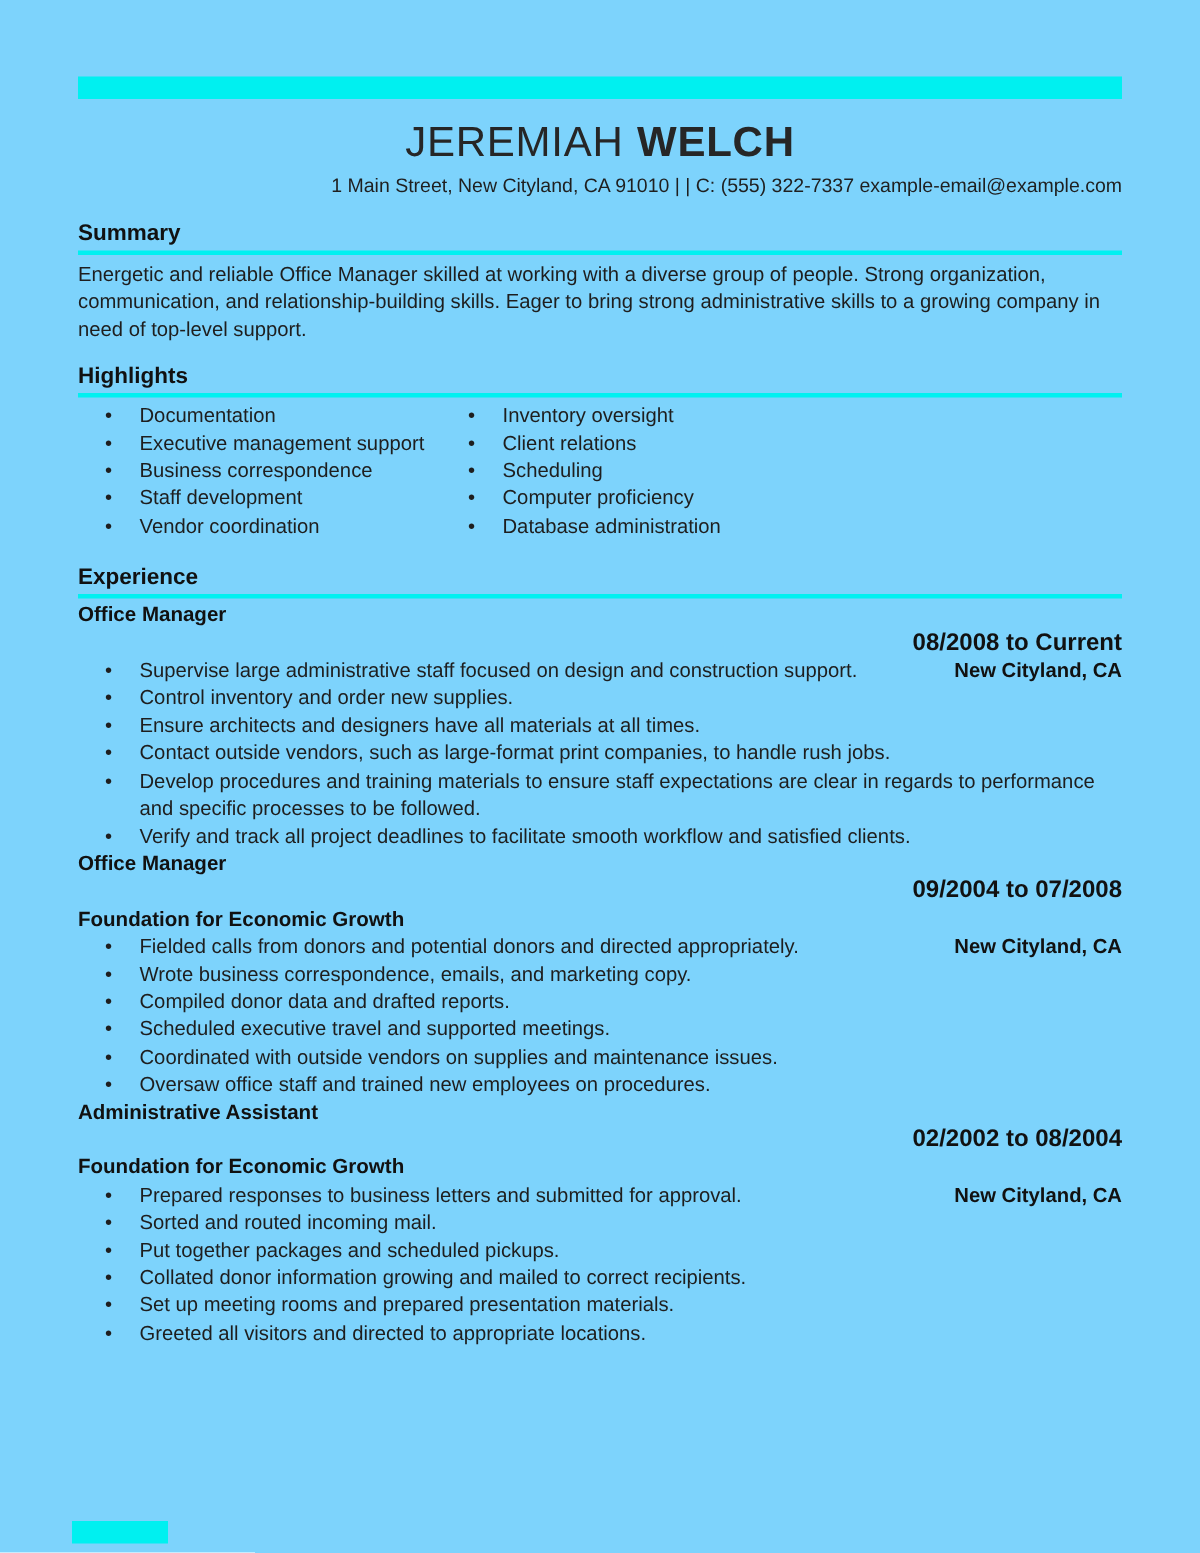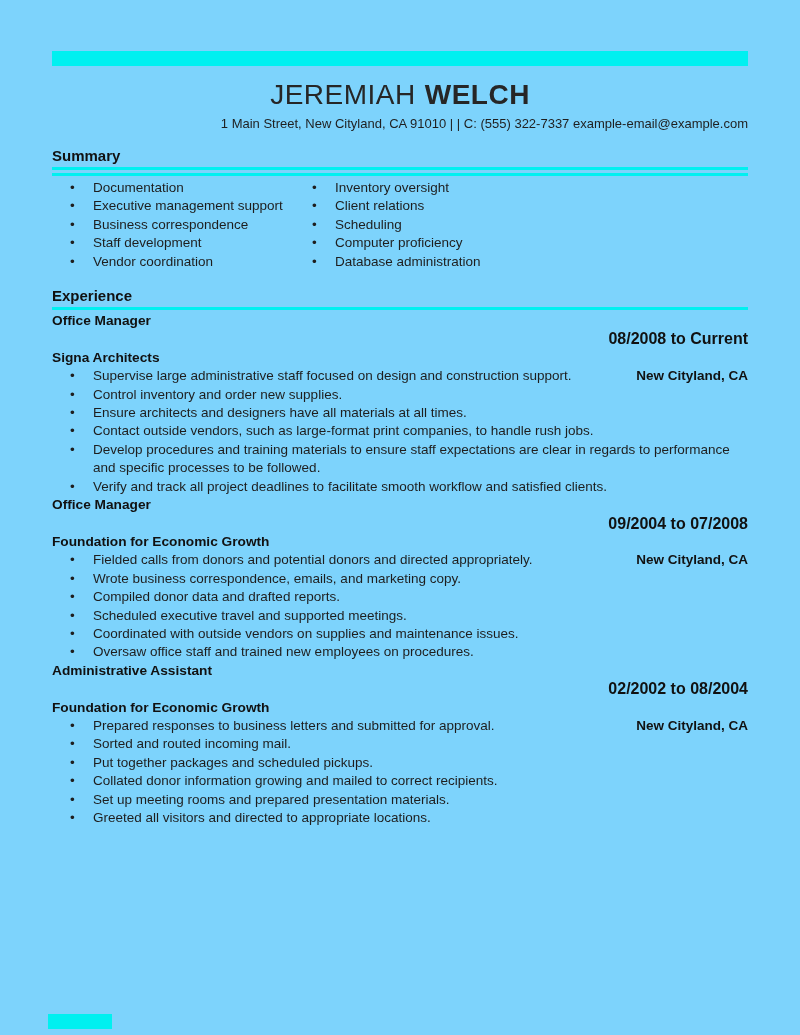--- a/index.html
+++ b/index.html
@@ -110,21 +110,23 @@
 
   <div class="name">
     <span class="first">JEREMIAH</span><span class="last">WELCH</span>
   </div>
 
   <div class="content">
     <div class="contact">1 Main Street, New Cityland, CA 91010 | | C: (555) 322-7337 example-email@example.com</div>
 
     <h2 class="section-heading mt-summary">Summary</h2>
     <div class="rule accent-bg" style="background: rgb(0, 240, 240);"></div>
-
+    <p class="summary-text">Energetic and reliable Office Manager skilled at working with a diverse group of people. Strong organization, communication, and relationship-building skills. Eager to bring strong administrative skills to a growing company in need of top-level support.</p>
+
+    <h2 class="section-heading mt-highlights">Highlights</h2>
     <div class="rule accent-bg" style="background: rgb(0, 240, 240);"></div>
     <div class="hl-cols">
       <ul class="hl-col col1">
         <li>
             <span class="dot">•</span>
             <span>Documentation</span>
           </li>
         <li>
             <span class="dot">•</span>
             <span>Executive management support</span>
@@ -167,21 +169,20 @@
     </div>
 
     <h2 class="section-heading mt-experience">Experience</h2>
     <div class="rule accent-bg" style="background: rgb(0, 240, 240);"></div>
 
     <div class="jobs">
 
       <div class="job">
         <div class="job-title">Office Manager</div>
         <div class="job-dates">08/2008 to Current</div>
-        <div class="job-company">Signa Architects</div>
         <ul class="job-bullets">
           <li>
               <span class="dot">•</span>
               <span class="bullet-text">Supervise large administrative staff focused on design and construction support.</span>
               <span class="job-location">New Cityland, CA</span>
             </li>
           <li>
               <span class="dot">•</span>
               <span class="bullet-text">Control inventory and order new supplies.</span>
             </li>

